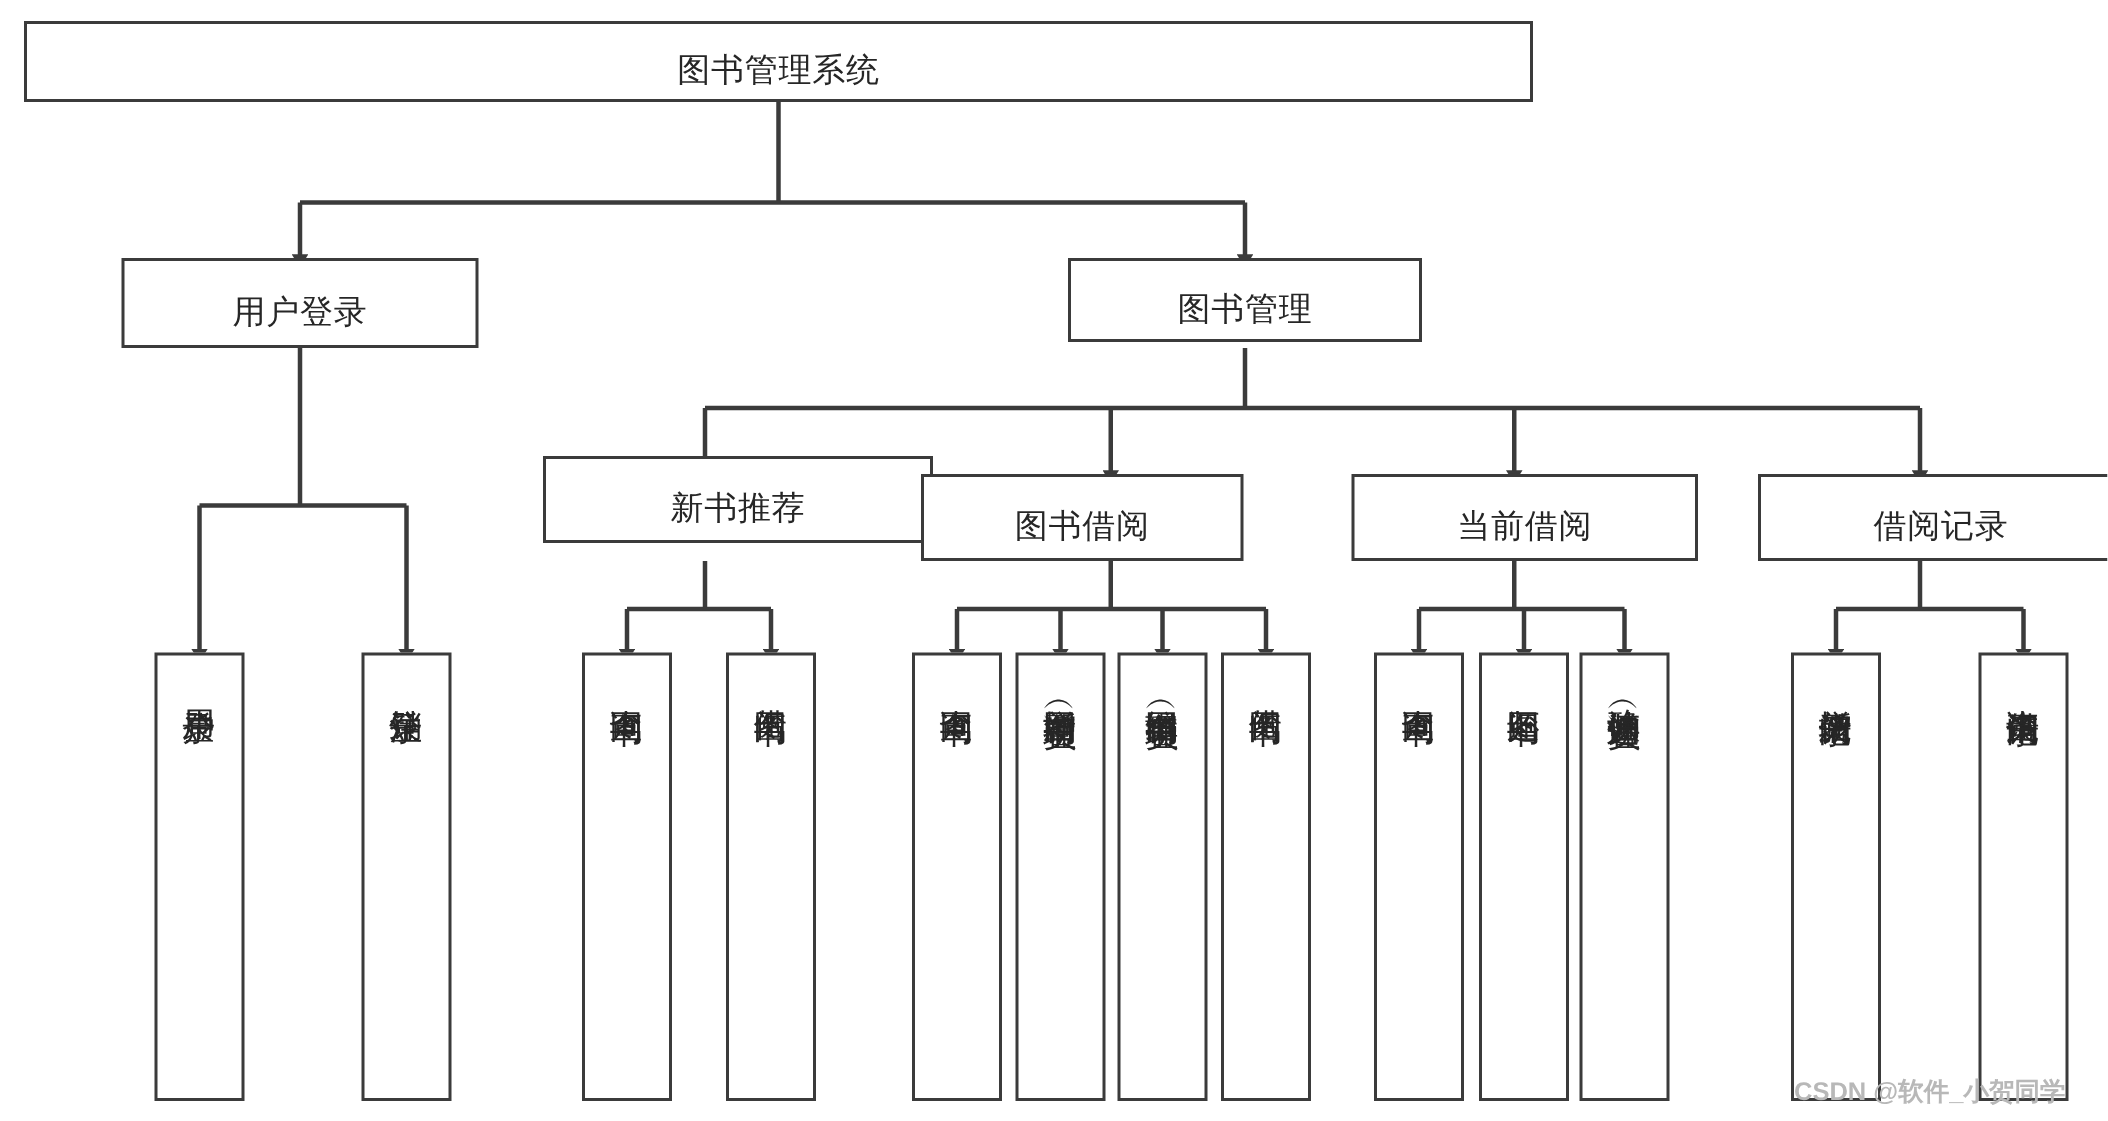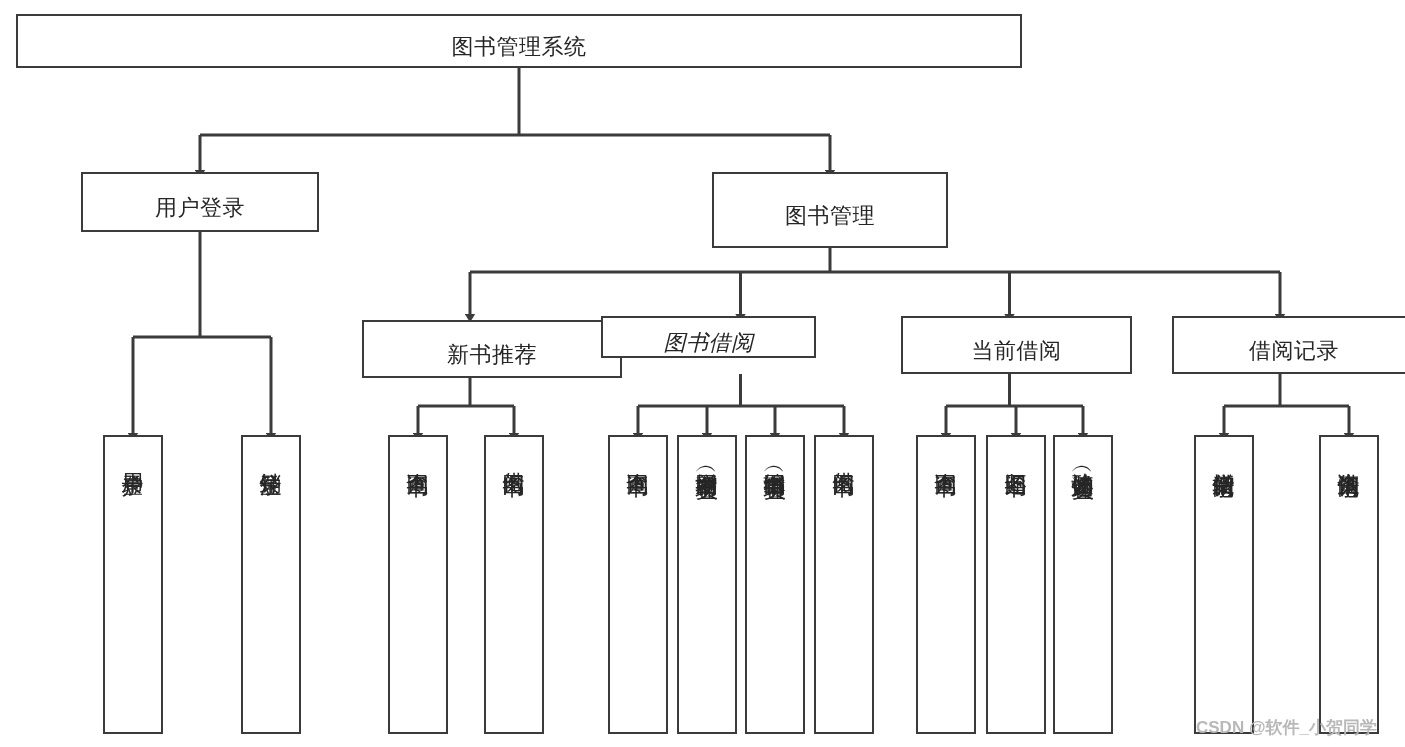--- a/index.html
+++ b/index.html
@@ -113,27 +113,27 @@
       </g>
   </svg>
 
   <div id="node-layer">
       <div class="node horizontal" style="left: 16px; top: 14px; width: 1006px; height: 54px;">
         <span class="node-label">图书管理系统</span>
       </div>
       <div class="node horizontal" style="left: 81px; top: 172px; width: 238px; height: 60px;">
         <span class="node-label">用户登录</span>
       </div>
-      <div class="node horizontal" style="left: 712px; top: 172px; width: 236px; height: 76px;">
+      <div class="node horizontal" style="left: 712px; top: 172px; width: 236px; height: 56px;">
         <span class="node-label">图书管理</span>
       </div>
-      <div class="node horizontal" style="left: 362px; top: 320px; width: 260px; height: 58px;">
+      <div class="node horizontal" style="left: 362px; top: 304px; width: 260px; height: 58px;">
         <span class="node-label">新书推荐</span>
       </div>
-      <div class="node horizontal" style="left: 601px; top: 316px; width: 215px; height: 42px; font-style: italic;">
+      <div class="node horizontal" style="left: 614px; top: 316px; width: 215px; height: 58px;">
         <span class="node-label">图书借阅</span>
       </div>
       <div class="node horizontal" style="left: 901px; top: 316px; width: 231px; height: 58px;">
         <span class="node-label">当前借阅</span>
       </div>
       <div class="node horizontal" style="left: 1172px; top: 316px; width: 244px; height: 58px;">
         <span class="node-label">借阅记录</span>
       </div>
       <div class="node vertical" style="left: 103px; top: 435px; width: 60px; height: 299px;">
         <span class="node-label">用户登录</span>

